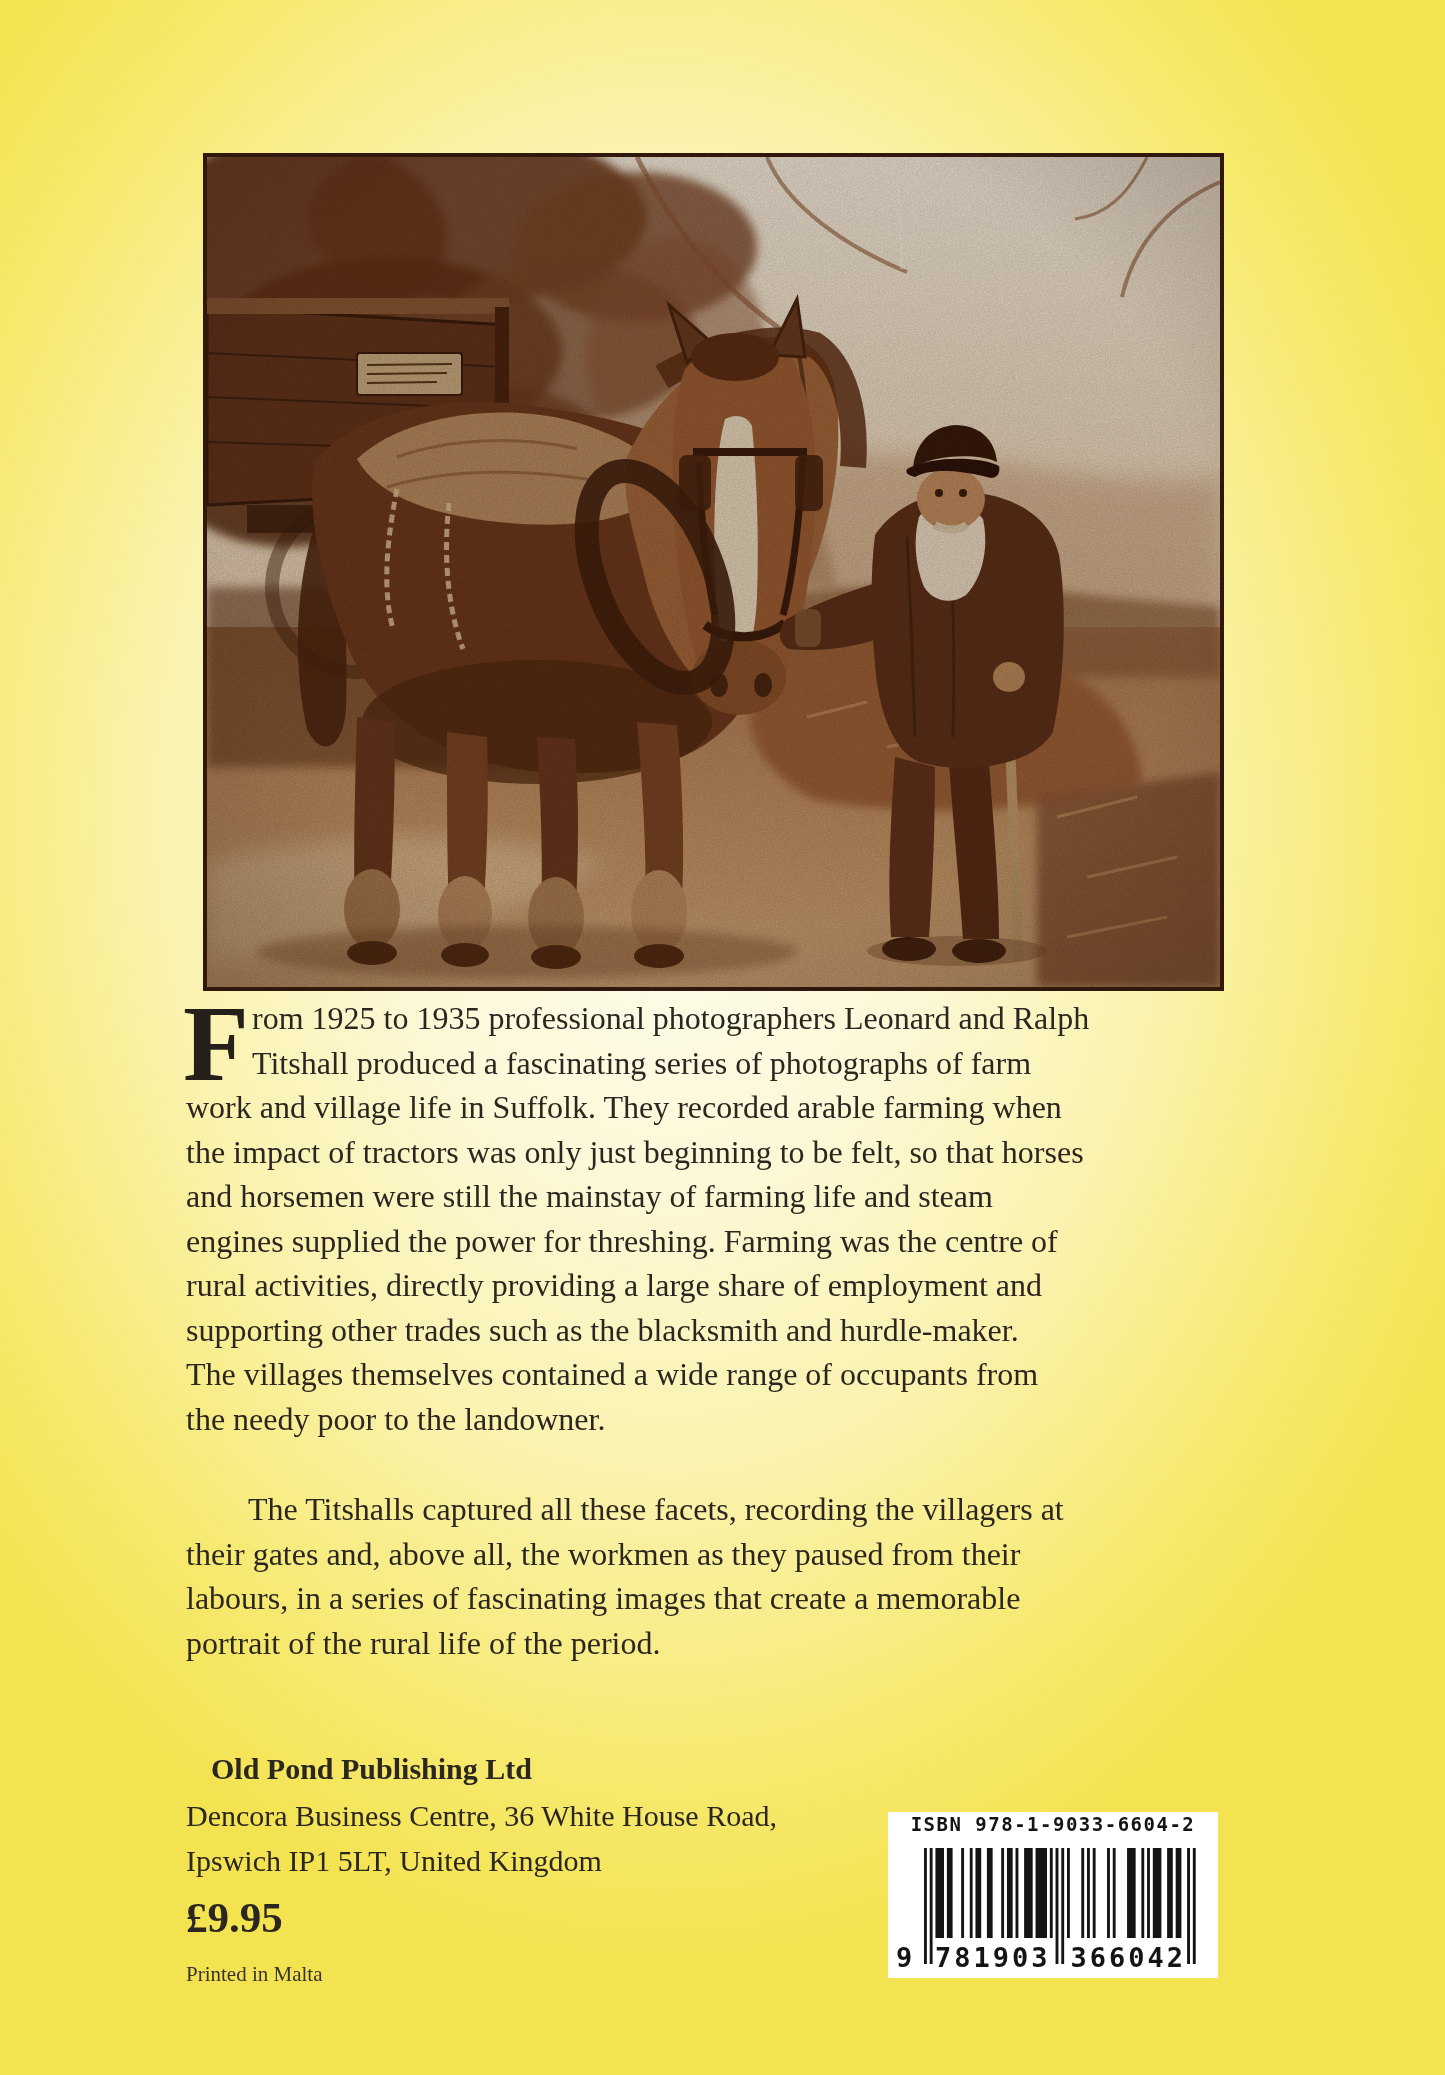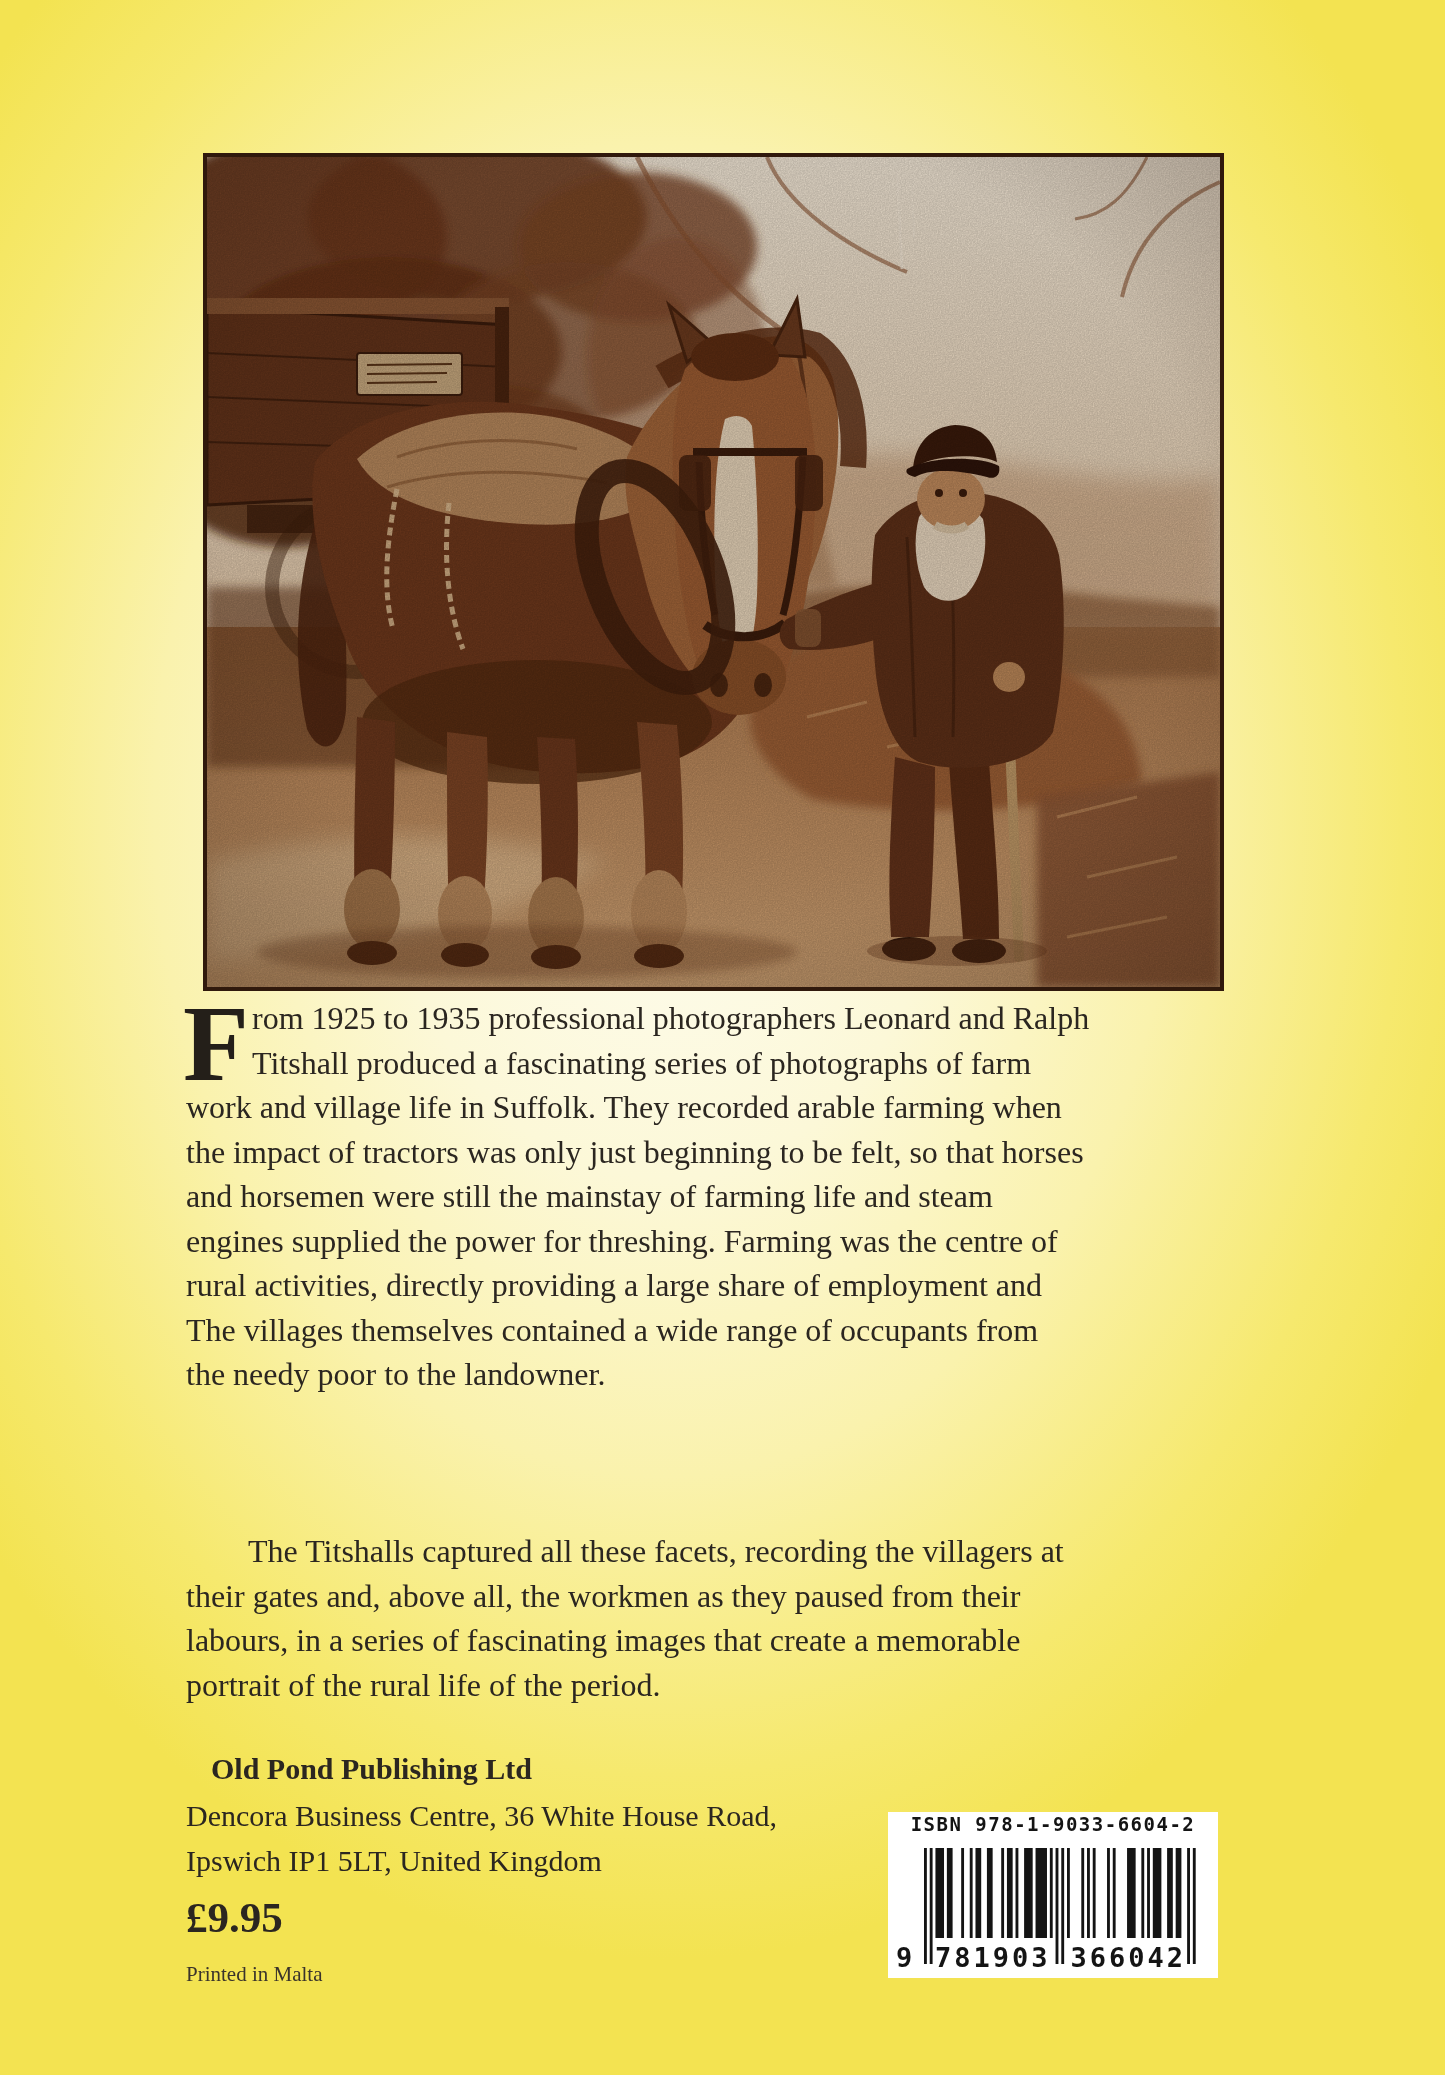--- a/index.html
+++ b/index.html
@@ -15,21 +15,21 @@
   }
   .photo-frame svg{display:block;}
   .intro{position:absolute;left:186px;top:996px;width:1130px;}
   .drop-cap{
     position:absolute;left:-3px;top:2px;font-size:108px;line-height:92px;
     font-weight:bold;color:#241f19;
   }
   .text-lines .line{white-space:nowrap;font-size:32px;line-height:44.5px;}
   .intro .text-lines .line:nth-child(-n+2){padding-left:66px;}
   .para2{position:absolute;left:186px;top:1487px;width:1130px;}
-  .para2 .text-lines .line:first-child{padding-left:62px;margin-top:42px;}
+  .para2 .text-lines .line:first-child{padding-left:62px;}
   .pub-name{position:absolute;left:186px;top:1752px;font-size:30px;font-weight:bold;white-space:nowrap;margin-left:25px;}
   .pub-addr1{position:absolute;left:186px;top:1799px;font-size:30px;white-space:nowrap;}
   .pub-addr2{position:absolute;left:186px;top:1844px;font-size:30px;white-space:nowrap;}
   .price{position:absolute;left:186px;top:1893px;font-size:43px;font-weight:bold;}
   .printed{position:absolute;left:186px;top:1962px;font-size:21px;color:#3a332b;}
   .barcode-panel{
     position:absolute;left:888px;top:1812px;width:330px;height:166px;background:#ffffff;
   }
   .isbn-label{
     position:absolute;left:0;top:1px;width:100%;text-align:center;
@@ -234,20 +234,21 @@
   <div class="intro">
     <span class="drop-cap">F</span>
     <div class="text-lines">
         <div class="line">rom 1925 to 1935 professional photographers Leonard and Ralph</div>
         <div class="line">Titshall produced a fascinating series of photographs of farm</div>
         <div class="line">work and village life in Suffolk. They recorded arable farming when</div>
         <div class="line">the impact of tractors was only just beginning to be felt, so that horses</div>
         <div class="line">and horsemen were still the mainstay of farming life and steam</div>
         <div class="line">engines supplied the power for threshing. Farming was the centre of</div>
         <div class="line">rural activities, directly providing a large share of employment and</div>
+        <div class="line">supporting other trades such as the blacksmith and hurdle-maker.</div>
         <div class="line">The villages themselves contained a wide range of occupants from</div>
         <div class="line">the needy poor to the landowner.</div>
       </div>
   </div>
 
   <div class="para2">
     <div class="text-lines">
         <div class="line">The Titshalls captured all these facets, recording the villagers at</div>
         <div class="line">their gates and, above all, the workmen as they paused from their</div>
         <div class="line">labours, in a series of fascinating images that create a memorable</div>

